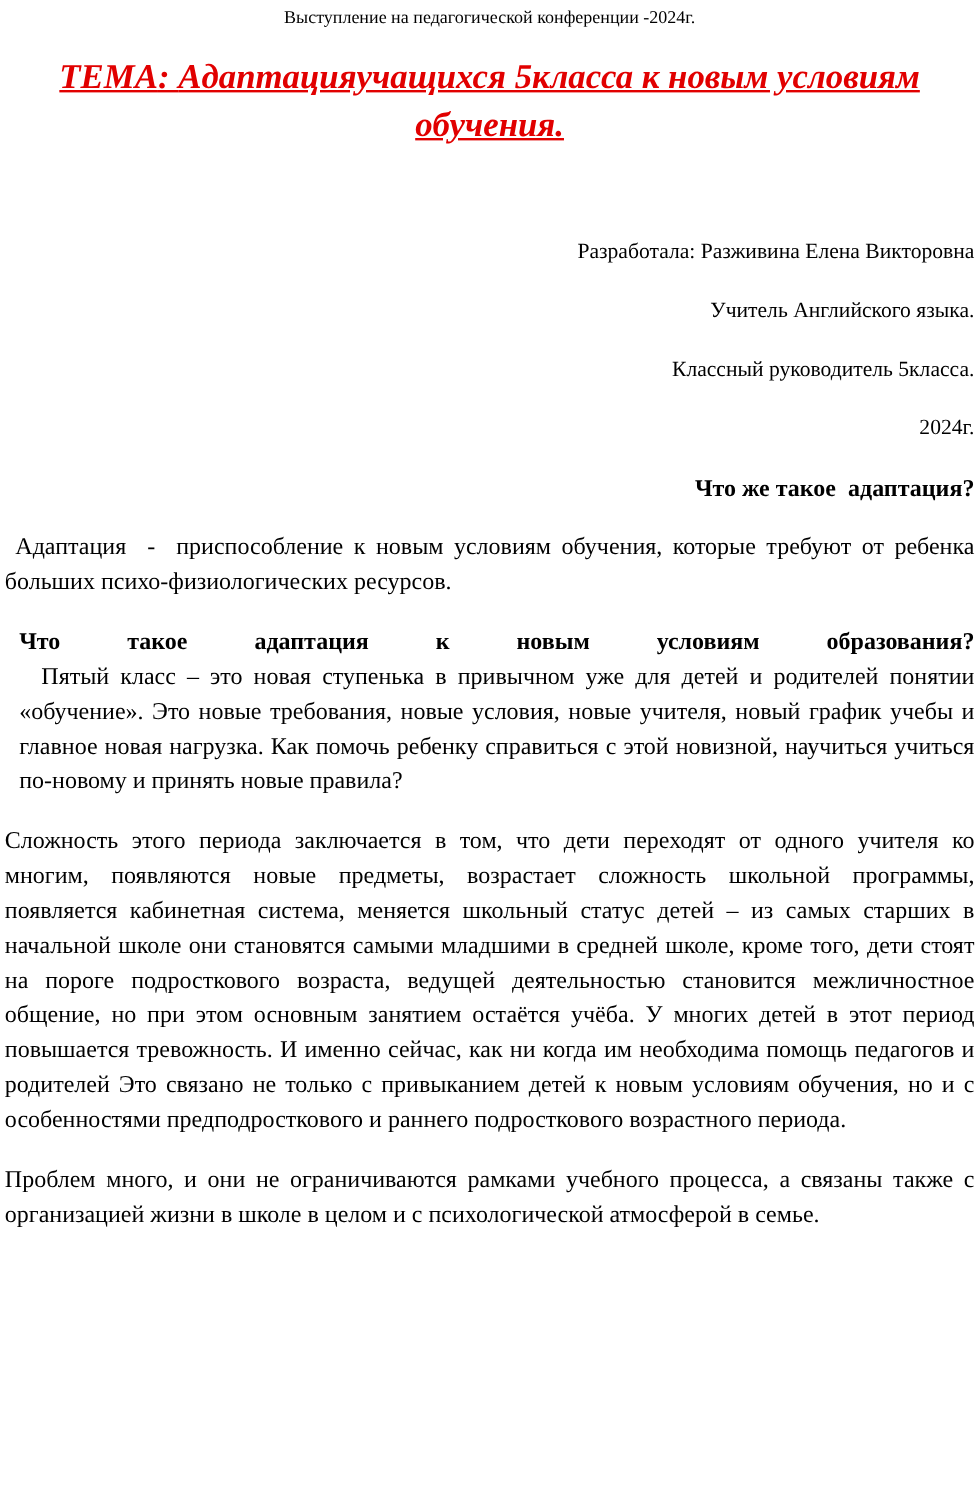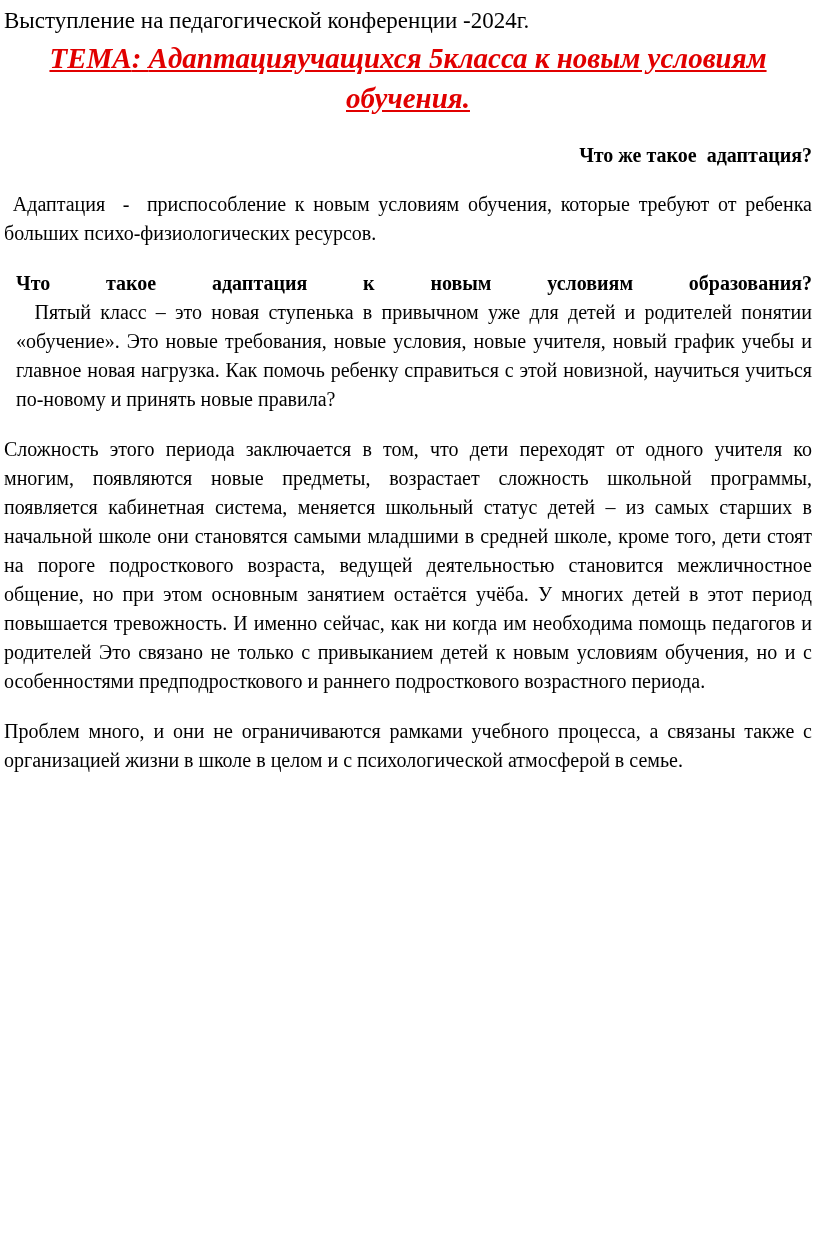--- a/index.html
+++ b/index.html
@@ -12,27 +12,27 @@
     color: #000000;
     font-family: "Liberation Serif", "DejaVu Serif", serif;
   }
   .page {
     width: 816px;
     min-height: 1240px;
     padding: 6px 4px 10px 4px;
   }
   .doc-title {
     margin: 0;
-    font-size: 23px;
+    font-size: 15px;
     font-weight: 400;
-    text-align: left;
+    text-align: center;
     line-height: 1.3;
   }
   .theme {
-    margin: 2px 2px 0 2px;
+    margin: 18px 2px 0 2px;
     text-align: center;
     font-size: 29px;
     font-weight: 700;
     font-style: italic;
     color: var(--accent, #e10000);
     text-decoration: underline;
     line-height: 1.4;
   }
   .byline {
     margin-top: 72px;
@@ -71,20 +71,26 @@
 </style>
 </head>
 <body>
 
 <div class="page">
 
   <h1 class="doc-title">Выступление на педагогической конференции -2024г.</h1>
 
   <h2 class="theme"><span>ТЕМА</span><span>: </span><span>Адаптацияучащихся 5класса к новым условиям обучения.</span></h2>
 
+  <div class="byline">
+    <p>Разработала: Разживина Елена Викторовна</p>
+    <p>Учитель Английского языка.</p>
+    <p>Классный руководитель 5класса.</p>
+    <p>2024г.</p>
+  </div>
 
   <div class="body-text">
 
     <h3 class="q-heading">Что же такое &nbsp;адаптация?</h3>
 
     <p class="para">&nbsp;Адаптация &nbsp;- &nbsp;приспособление к новым условиям обучения, которые требуют от ребенка больших психо-физиологических ресурсов.</p>
 
 
     <div class="para-group">
       <div class="spread-heading">Что такое адаптация к новым условиям образования?</div>

